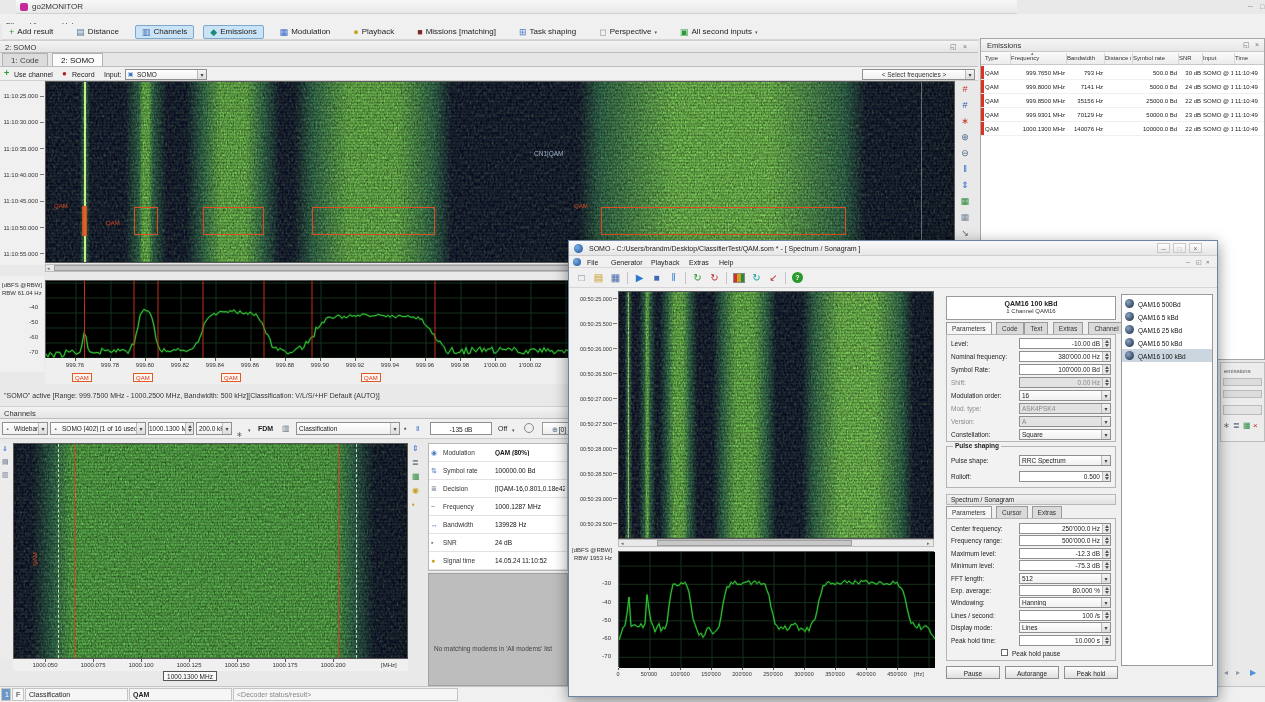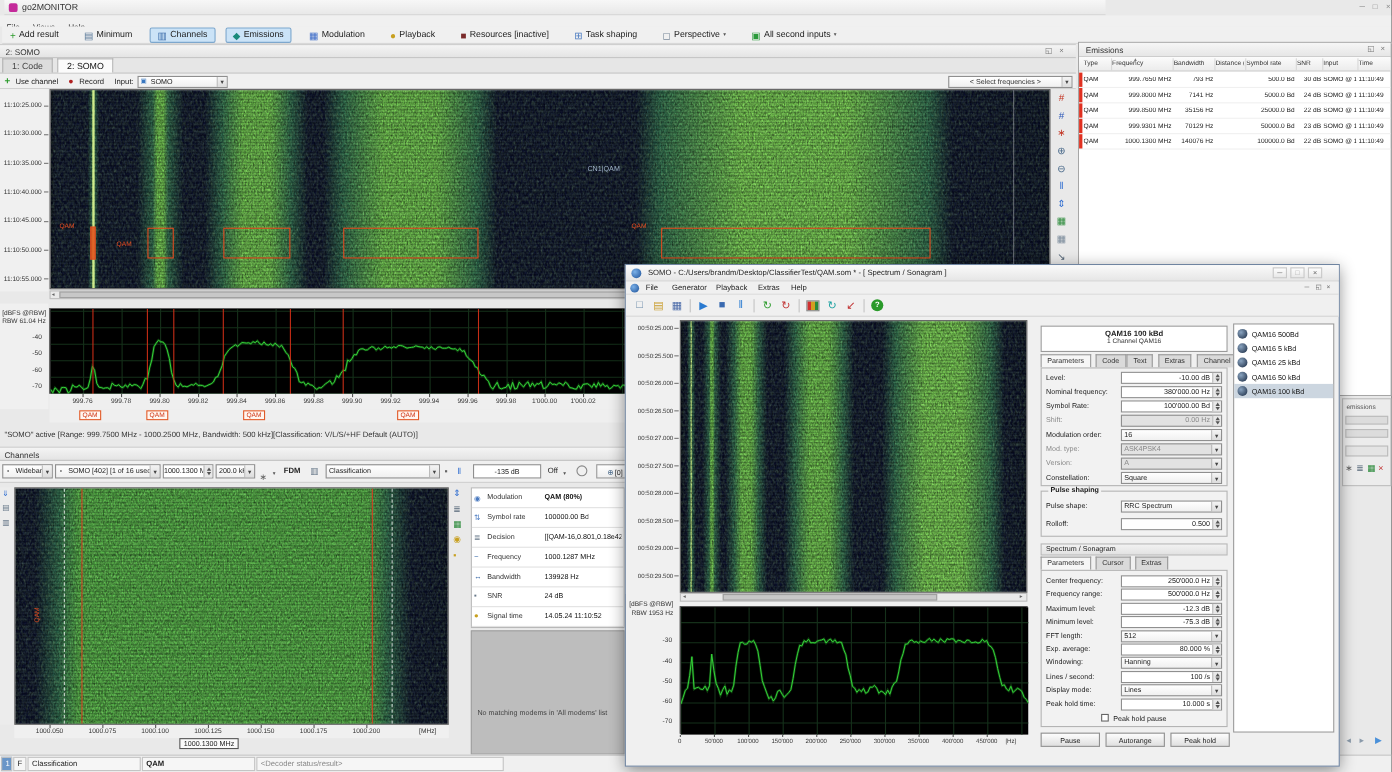--- a/index.html
+++ b/index.html
@@ -54,56 +54,56 @@
         <feTurbulence type="fractalNoise" baseFrequency="0.7 0.4" numOctaves="3" seed="11" stitchTiles="stitch"></feTurbulence>
         <feColorMatrix type="matrix" values="0 0 0 0 0  0 0 0 0 0  0 0 0 0 0  0.8 0.8 0.8 0 -0.75"></feColorMatrix>
       </filter>
       <filter id="nzgreen" x="0" y="0" width="100%" height="100%">
         <feTurbulence type="fractalNoise" baseFrequency="0.5 0.28" numOctaves="2" seed="4" stitchTiles="stitch"></feTurbulence>
         <feColorMatrix type="matrix" values="0 0 0 0 0.45  0 0 0 0 0.85  0 0 0 0 0.3  0.7 0.7 0.7 0 -0.8"></feColorMatrix>
       </filter>
     </defs>
   </svg>
 
-  <div class="ab" style="left:4px;top:0;width:1001px;height:14px;background:linear-gradient(#f7f7f7,#e8e8e8);border-bottom:1px solid #d2d2d2">
+  <div class="ab" style="left:16px;top:0;width:1001px;height:14px;background:linear-gradient(#f7f7f7,#e8e8e8);border-bottom:1px solid #d2d2d2">
     <div class="ab" style="left:4px;top:3px;width:8px;height:8px;background:#c42a9a;border-radius:2px"></div>
     <span class="t" style="left:16px;top:3px;font-size:8px;color:#333">go2MONITOR</span>
     <span class="t" style="left:1232px;top:3px;font-size:7px;color:#888">─</span>
     <span class="t" style="left:1244px;top:3px;font-size:7px;color:#888">□</span>
     <span class="t" style="left:1256px;top:3px;font-size:7px;color:#888">×</span>
   </div>
   <div class="ab" id="main-menubar" style="left:0;top:14px;width:1265px;height:10px;background:#f0f0f0"><span style="display: inline-block; font-size: 7.5px; color: rgb(51, 51, 51); padding: 2px 6px 0px;">File</span><span style="display: inline-block; font-size: 7.5px; color: rgb(51, 51, 51); padding: 2px 6px 0px;">Views</span><span style="display: inline-block; font-size: 7.5px; color: rgb(51, 51, 51); padding: 2px 6px 0px;">Help</span></div>
   <div class="ab" id="main-toolbar" style="left:2px;top:24px;width:1263px;height:16px;display:flex;align-items:center;gap:9px;background:#f0f0f0;border-bottom:1px solid #d8d8d8">
       <div class="tbbtn">
         <span style="font-size: 9px; color: rgb(42, 154, 42);">+</span>
         <span>Add result</span>
       </div>
       <div class="tbbtn">
         <span style="font-size: 9px; color: rgb(90, 122, 154);">▤</span>
-        <span>Minimum</span>
+        <span>Distance</span>
       </div>
       <div class="tbbtn active">
         <span style="font-size: 9px; color: rgb(58, 106, 168);">▥</span>
         <span>Channels</span>
       </div>
       <div class="tbbtn active">
         <span style="font-size: 9px; color: rgb(26, 138, 122);">◆</span>
         <span>Emissions</span>
       </div>
       <div class="tbbtn">
         <span style="font-size: 9px; color: rgb(58, 106, 200);">▦</span>
         <span>Modulation</span>
       </div>
       <div class="tbbtn">
         <span style="font-size: 9px; color: rgb(200, 160, 32);">●</span>
         <span>Playback</span>
       </div>
       <div class="tbbtn">
         <span style="font-size: 9px; color: rgb(122, 42, 42);">■</span>
-        <span>Resources [inactive]</span>
+        <span>Missions [matching]</span>
       </div>
       <div class="tbbtn">
         <span style="font-size: 9px; color: rgb(74, 122, 192);">⊞</span>
         <span>Task shaping</span>
       </div>
       <div class="tbbtn">
         <span style="font-size: 9px; color: rgb(122, 138, 154);">◻</span>
         <span>Perspective</span>
         <span style="font-size: 5px; color: rgb(85, 85, 85);">▾</span>
       </div>

